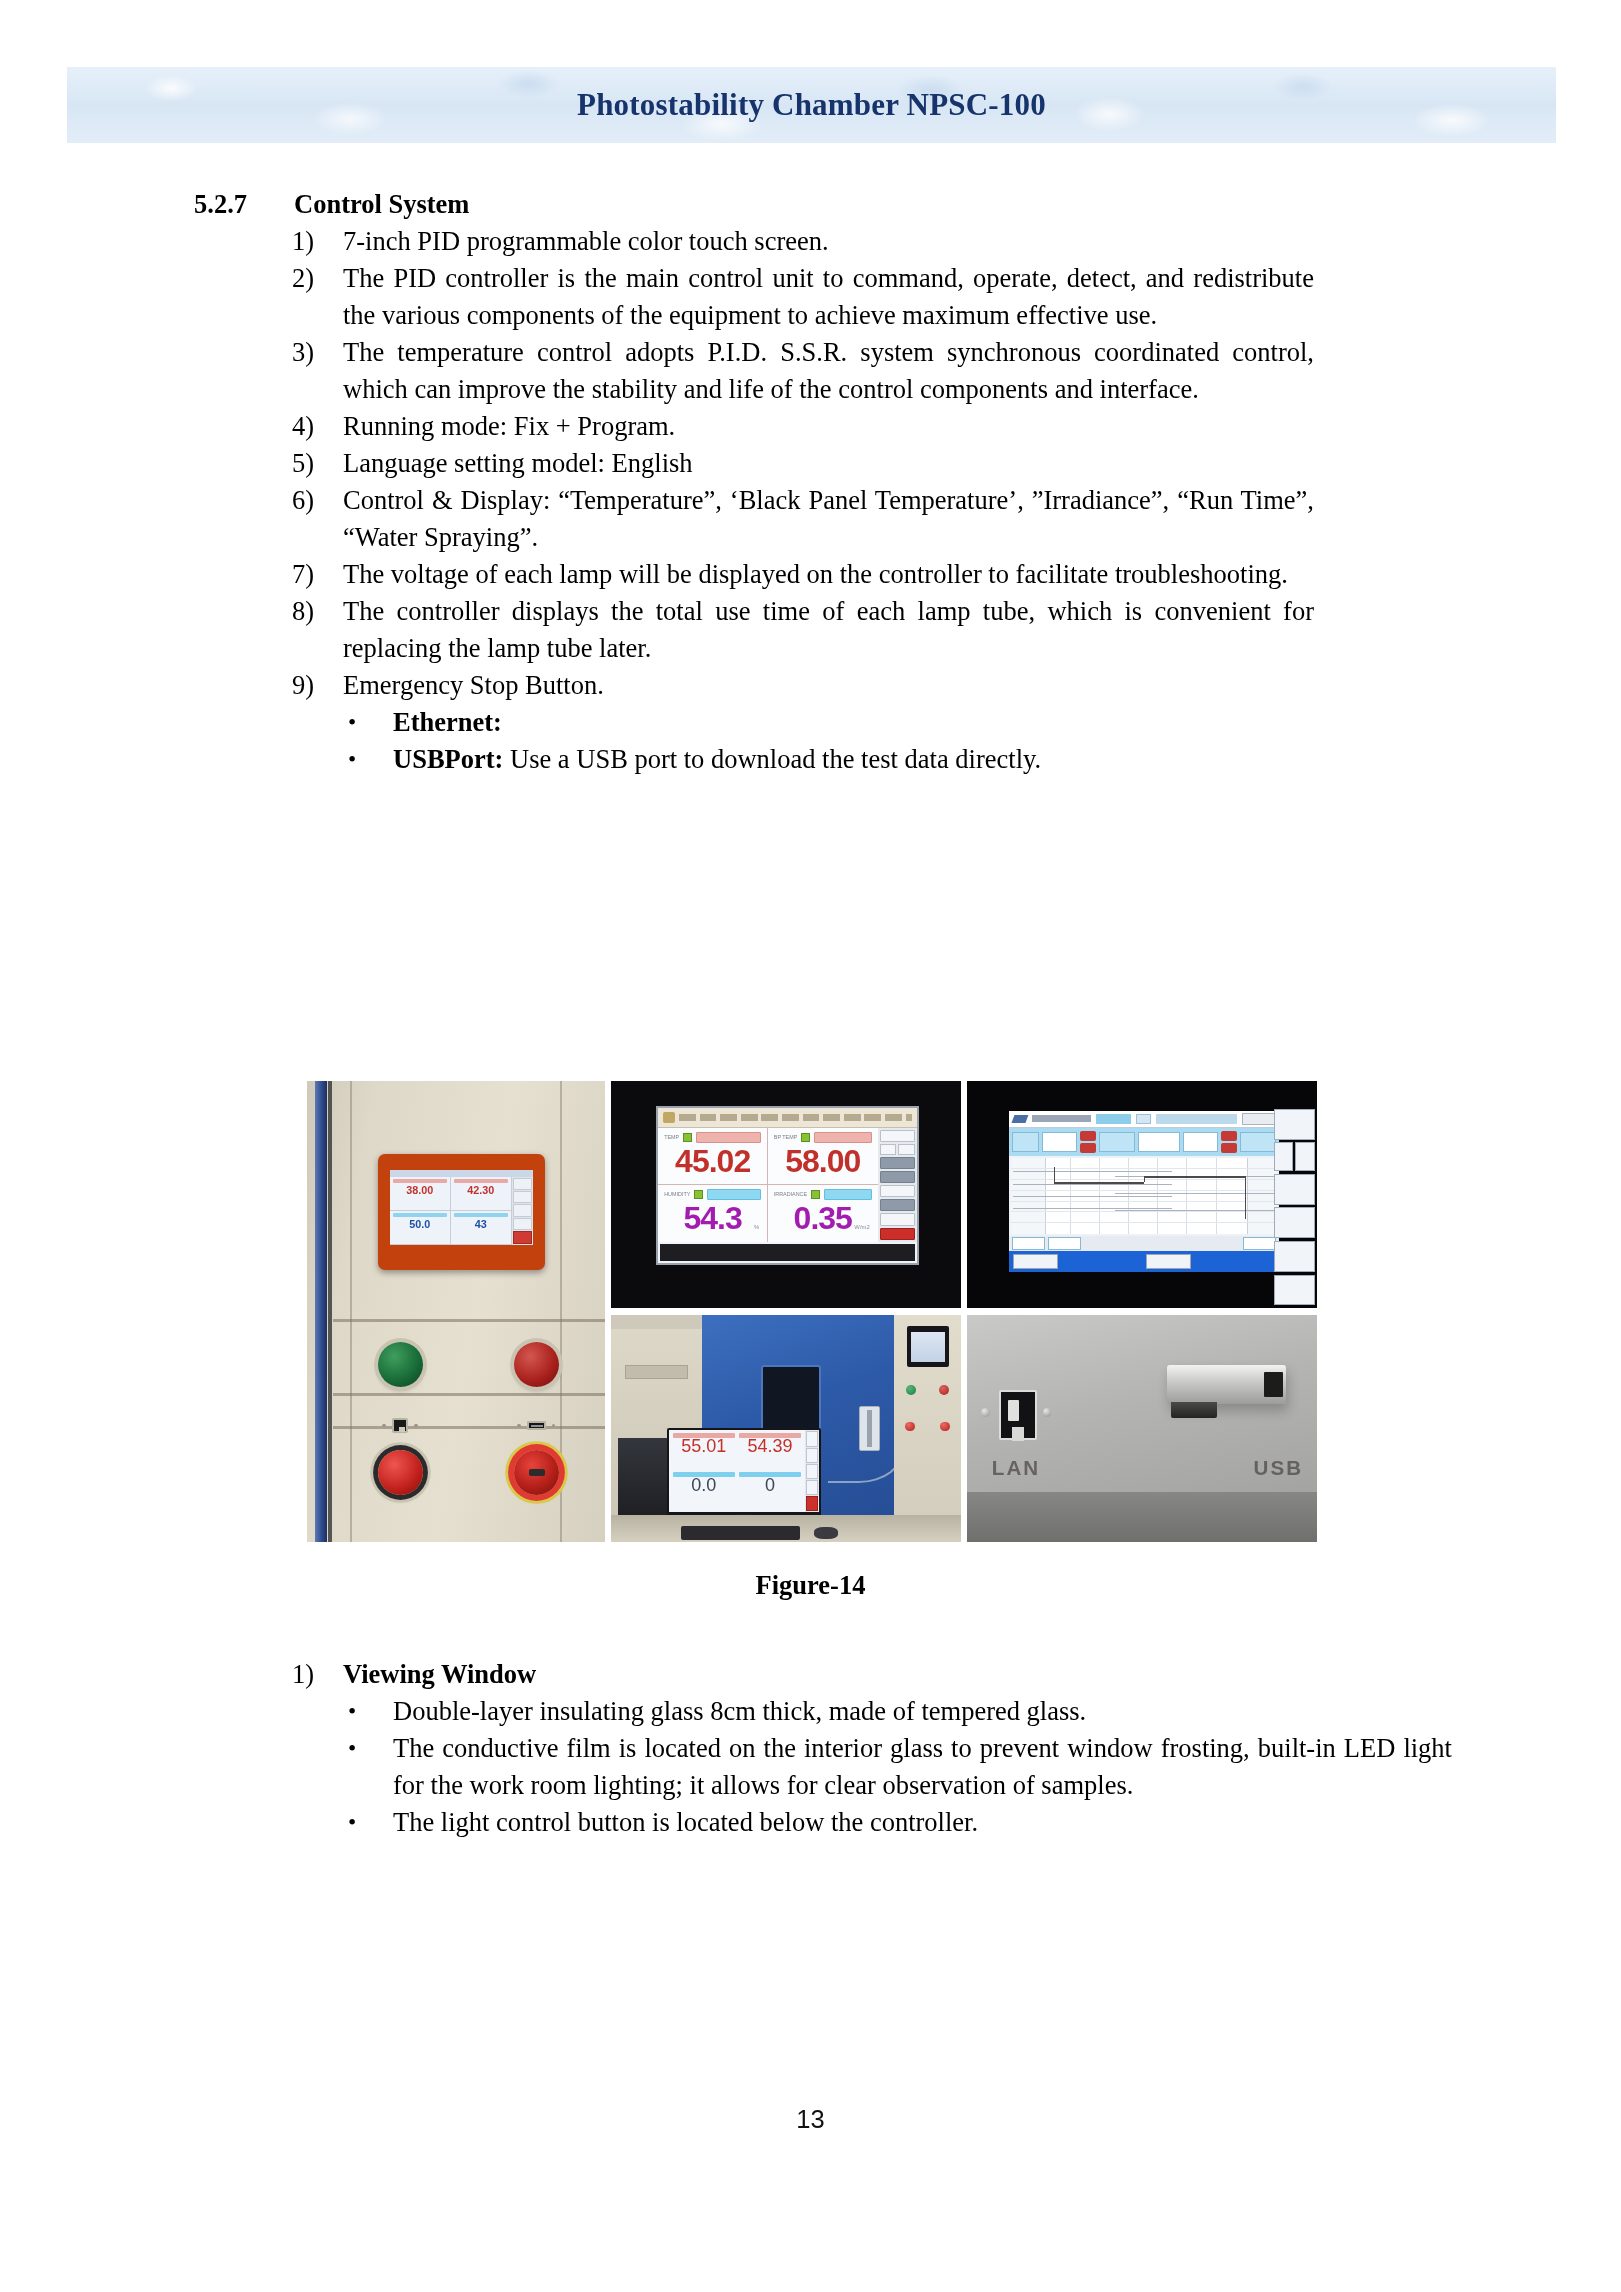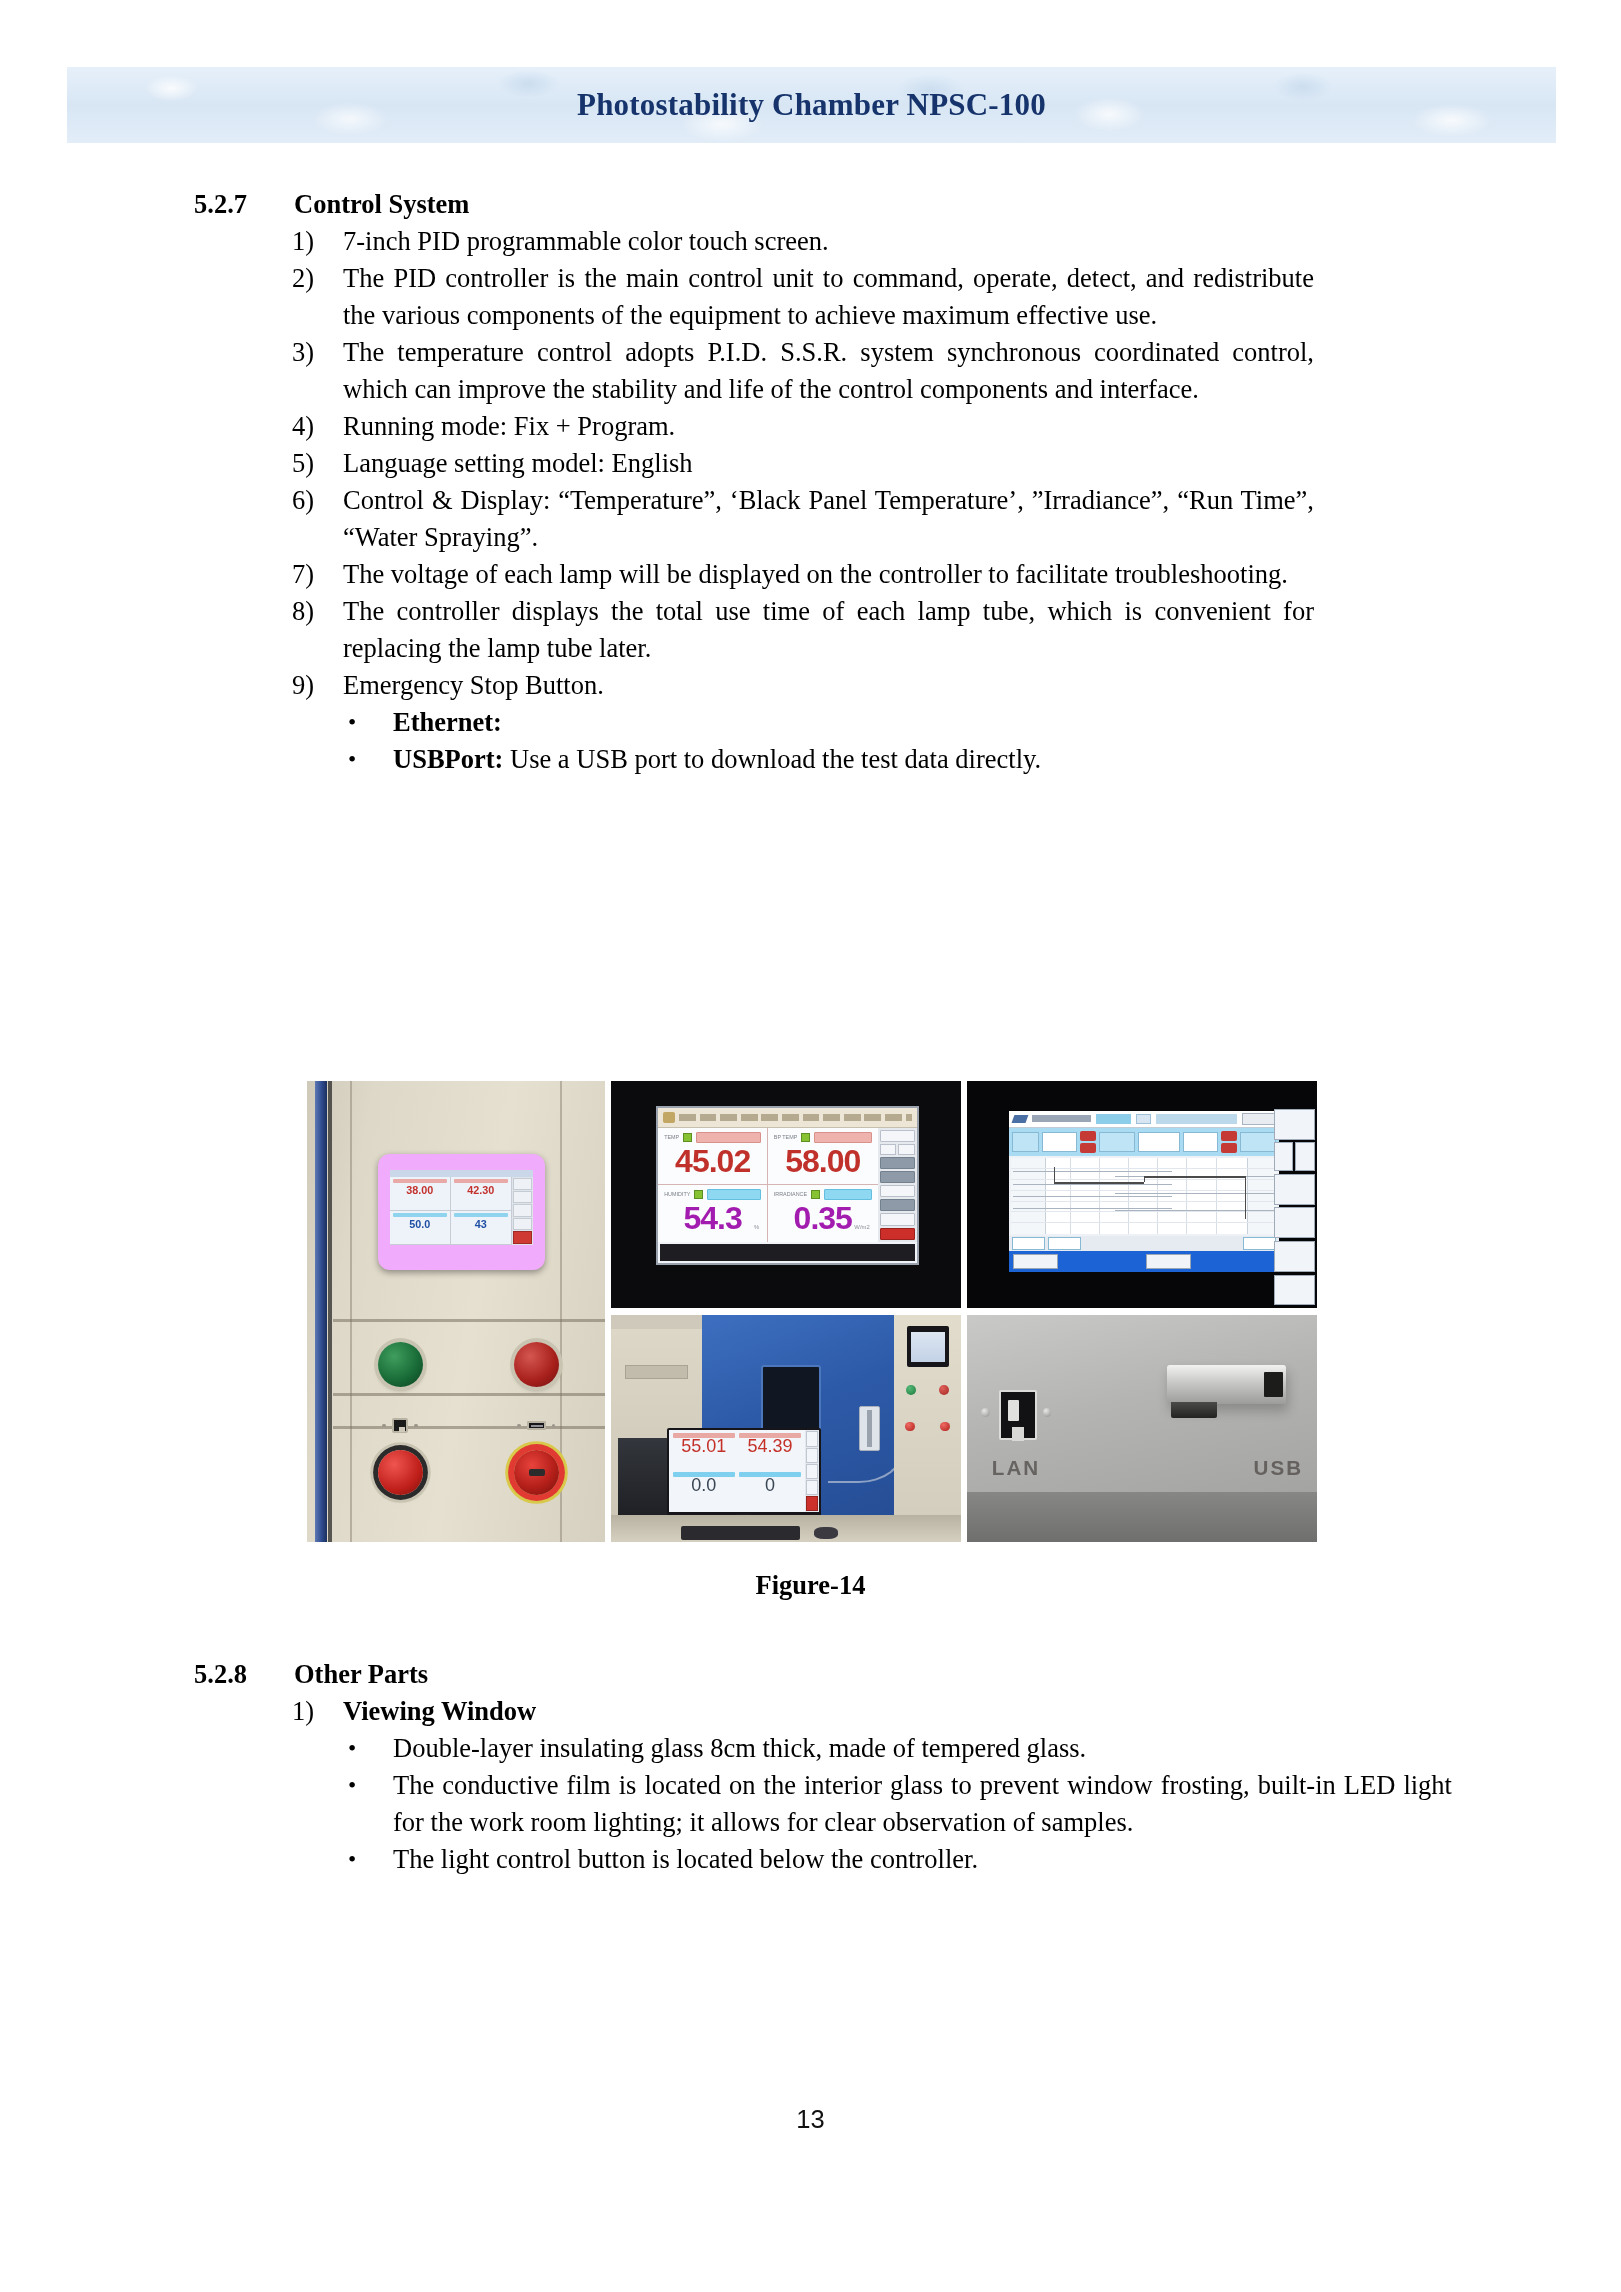--- a/index.html
+++ b/index.html
@@ -161,22 +161,22 @@
     position: absolute; left: 25.5px; right: 0; height: 2.9px;
     background: rgba(120,112,96,.55);
   }
   .panel-vseam {
     position: absolute; top: 0; bottom: 0; width: 2px;
     background: rgba(140,132,116,.5);
   }
   .hmi-bezel {
     position: absolute;
     left: 71px; top: 73px; width: 167px; height: 116px;
-    background: #f0abfc;
-    border-radius: 12px;
+    background: #c2410c;
+    border-radius: 7px;
     box-shadow: 0 2.9px 6.9px rgba(0,0,0,.35);
   }
   .hmi-screen {
     position: absolute;
     left: 11.8px; top: 15.7px; right: 11.8px; bottom: 25.5px;
     background: #eef3fa;
     display: flex; flex-direction: column;
   }
   .hmi-brand {
     position: absolute; left: 50%; transform: translateX(-50%);
@@ -848,24 +848,20 @@
           <div class="ports-lowband"></div>
         </div>
       </div>
     </div>
   </div>
 </div>
 
 <div class="figure-caption">Figure-14</div>
 
 <div class="lower">
-  <div class="section-head">
-    <span class="section-num">5.2.8</span>
-    <span class="section-title">Other Parts</span>
-  </div>
 
   <ul class="num-list">
     <li class="num-item">
       <span class="num-marker">1)</span>
       <span class="num-body nojust" style="font-weight:bold">Viewing Window</span>
     </li>
   </ul>
 
   <ul class="bullet-list">
     <li class="bullet-item">

